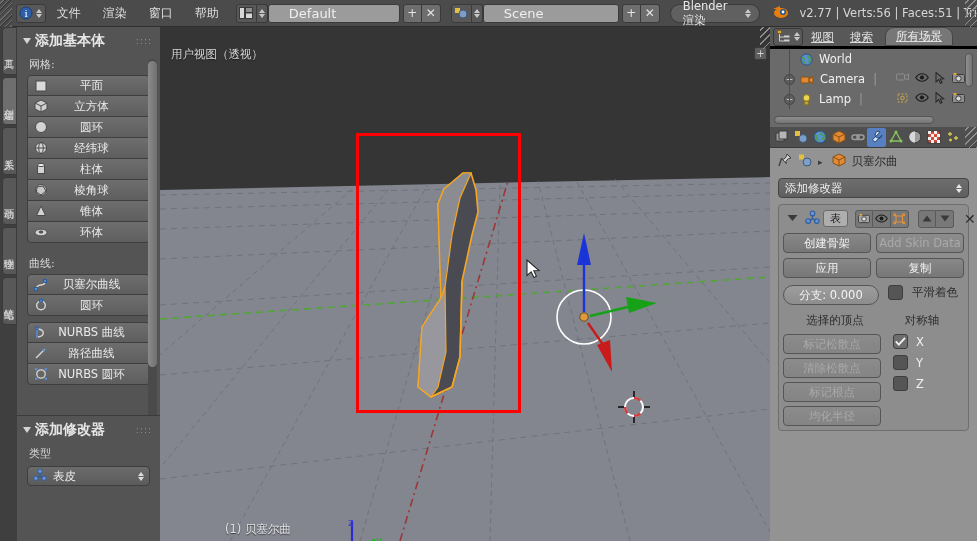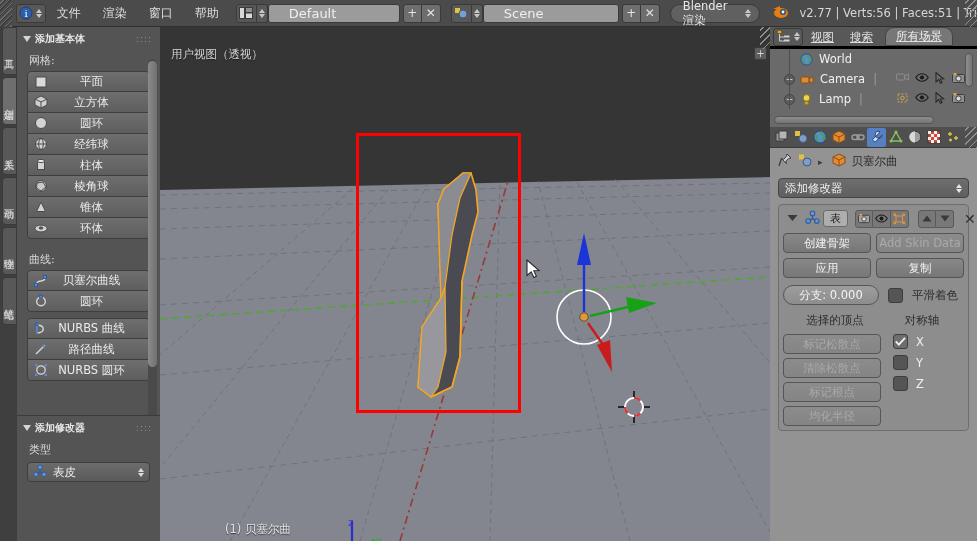--- a/index.html
+++ b/index.html
@@ -90,21 +90,21 @@
   
   .toolpanel {
     position:absolute; left:17px; top:27px; width:143px; height:514px;
     background:#545454;
     overflow:hidden;
   }
   .panel-head {
     display:flex; align-items:center; padding:5px 8px 4px 6px; gap:4px;
   }
   .tri { width:0;height:0;border-left:4.5px solid transparent;border-right:4.5px solid transparent;border-top:6px solid #d5d5d5; }
-  .panel-head .ttl { font-size:10px; color:#e6e6e6; font-weight:bold; }
+  .panel-head .ttl { font-size:14px; color:#e6e6e6; font-weight:bold; }
   .dots { margin-left:auto; color:#8d8d8d; font-size:9px; letter-spacing:1px; }
   .grp-label { padding:3px 0 3px 12px; font-size:11px; color:#d8d8d8; }
   .btnstack { margin:0 10px 0 10px; border-radius:4px; overflow:hidden; }
   .tbtn {
     display:flex; align-items:center; height:21px;
     background:linear-gradient(#6e6e6e,#5e5e5e);
     border:1px solid #3e3e3e; border-top:none;
     color:#eaeaea; font-size:11.5px;
   }
   .btnstack .tbtn:first-child { border-top:1px solid #3e3e3e; border-radius:4px 4px 0 0; }
@@ -867,21 +867,21 @@
 
       <div class="row2">
         <div class="pbtn">创建骨架</div>
         <div class="pbtn dim">Add Skin Data</div>
       </div>
       <div class="row2">
         <div class="pbtn">应用</div>
         <div class="pbtn">复制</div>
       </div>
 
-      <div style="display:flex;align-items:center;gap:9px;margin-top:7px;">
+      <div style="display:flex;align-items:flex-start;gap:9px;margin-top:7px;">
         <div class="numfield">分支: 0.000</div>
         <div class="chk"></div>
         <div class="colhdr">平滑着色</div>
       </div>
 
       <div style="display:flex;margin-top:8px;">
         <div class="colhdr" style="width:104px;text-align:center;">选择的顶点</div>
         <div class="colhdr" style="text-align:center;width:70px;">对称轴</div>
       </div>
 

